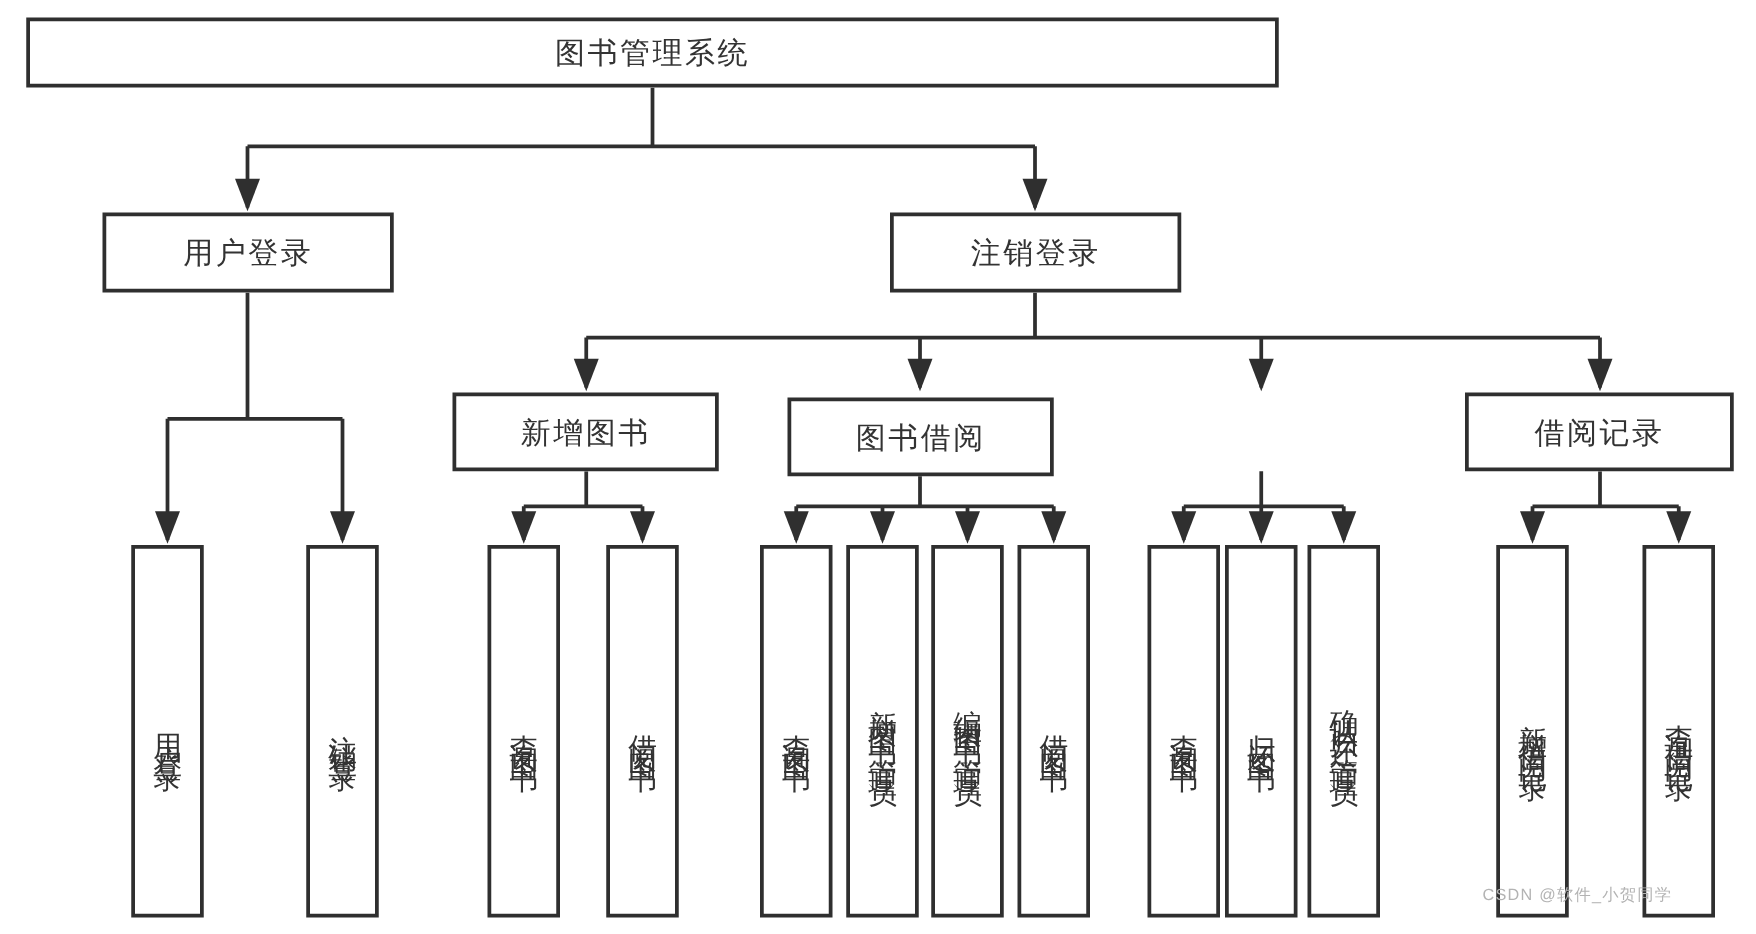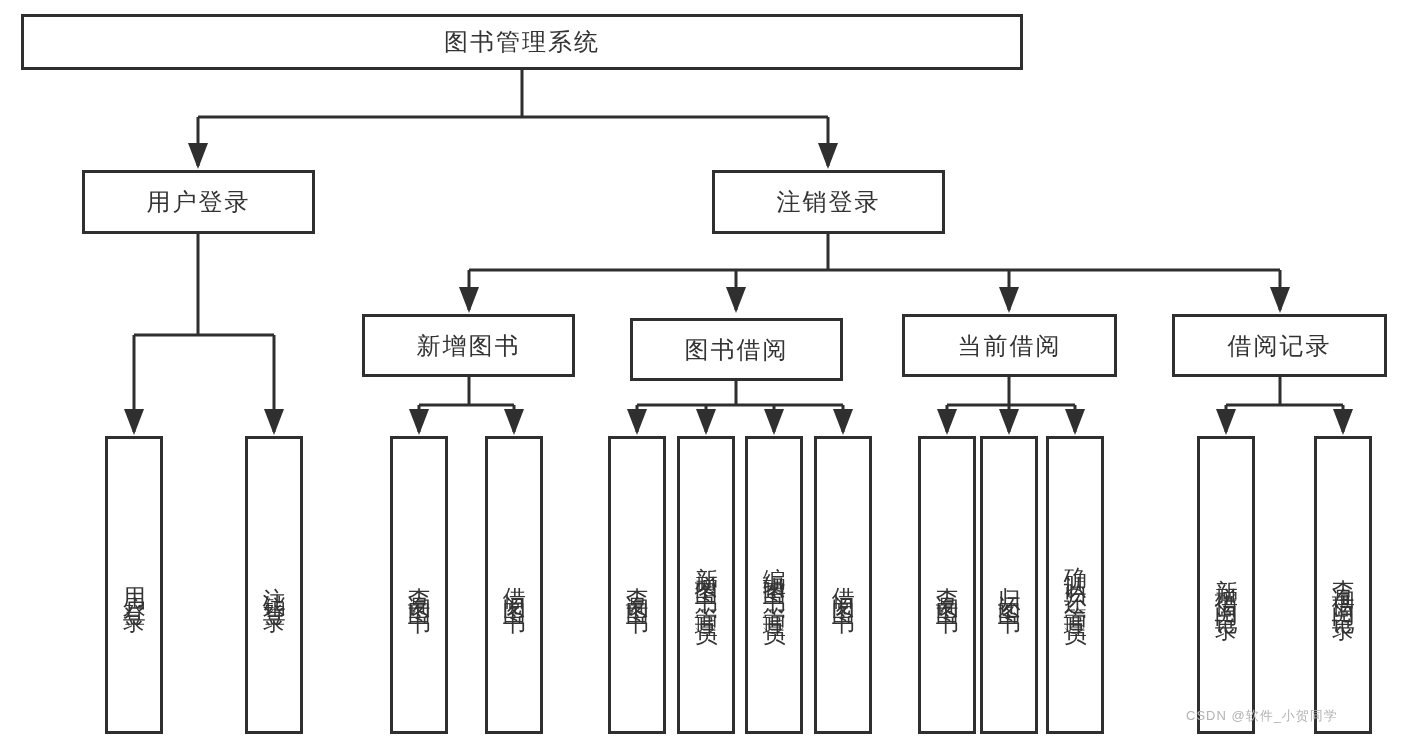--- a/index.html
+++ b/index.html
@@ -96,21 +96,20 @@
     </g>
   </svg>
 
   <div class="node branch" style="left:21px; top:14px; width:1002px; height:56px;">图书管理系统</div>
 
   <div class="node branch" style="left:82px; top:170px; width:233px; height:64px;">用户登录</div>
   <div class="node branch" style="left:712px; top:170px; width:233px; height:64px;">注销登录</div>
 
   <div class="node branch" style="left:362px; top:314px; width:213px; height:63px;">新增图书</div>
   <div class="node branch" style="left:630px; top:318px; width:213px; height:63px;">图书借阅</div>
-  <div class="node branch" style="left:902px; top:314px; width:215px; height:63px;">当前借阅</div>
   <div class="node branch" style="left:1172px; top:314px; width:215px; height:63px;">借阅记录</div>
 
   <div class="node leaf" style="left:105px; top:436px; width:58px; height:298px;">用户登录</div>
   <div class="node leaf" style="left:245px; top:436px; width:58px; height:298px;">注销登录</div>
 
   <div class="node leaf" style="left:390px; top:436px; width:58px; height:298px;">查询图书</div>
   <div class="node leaf" style="left:485px; top:436px; width:58px; height:298px;">借阅图书</div>
 
   <div class="node leaf" style="left:608px; top:436px; width:58px; height:298px;">查询图书</div>
   <div class="node leaf" style="left:677px; top:436px; width:58px; height:298px;">新增图书（管理员）</div>

